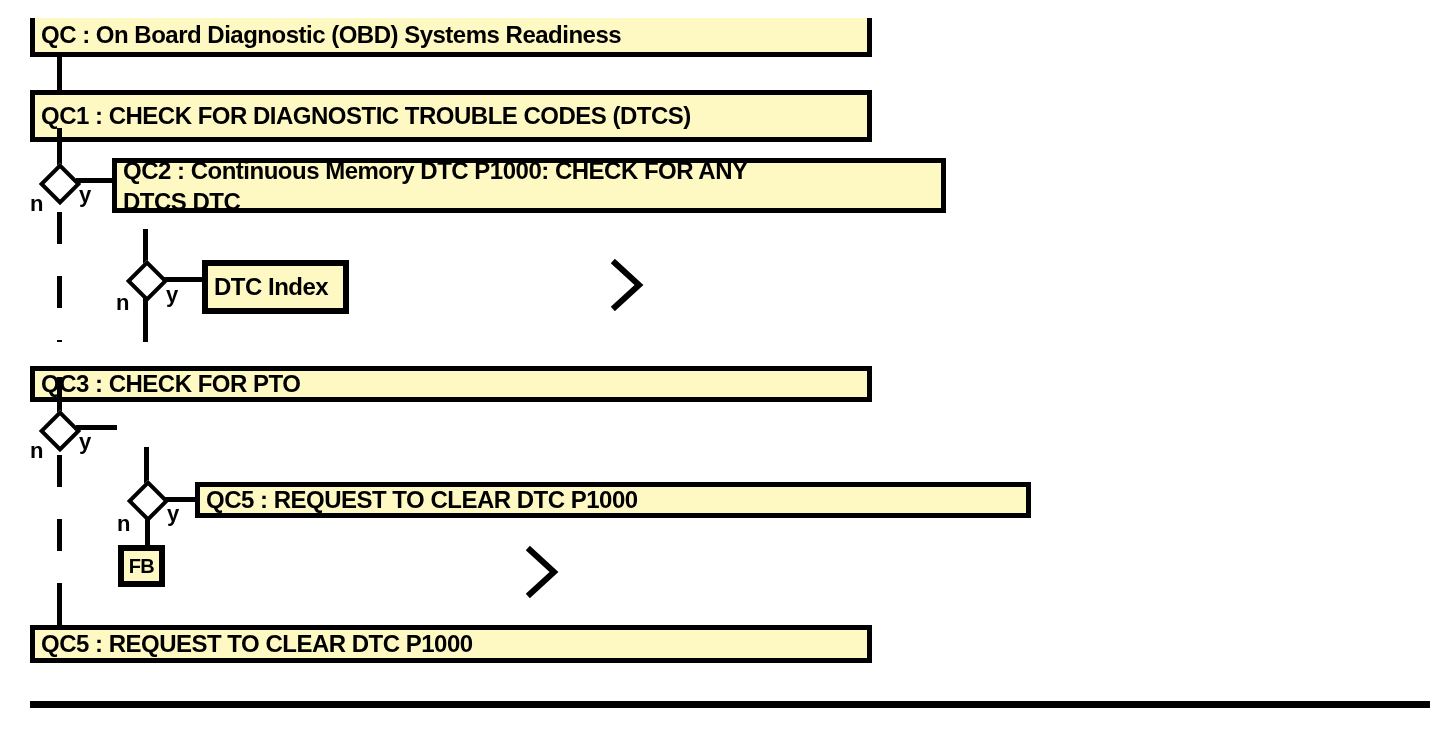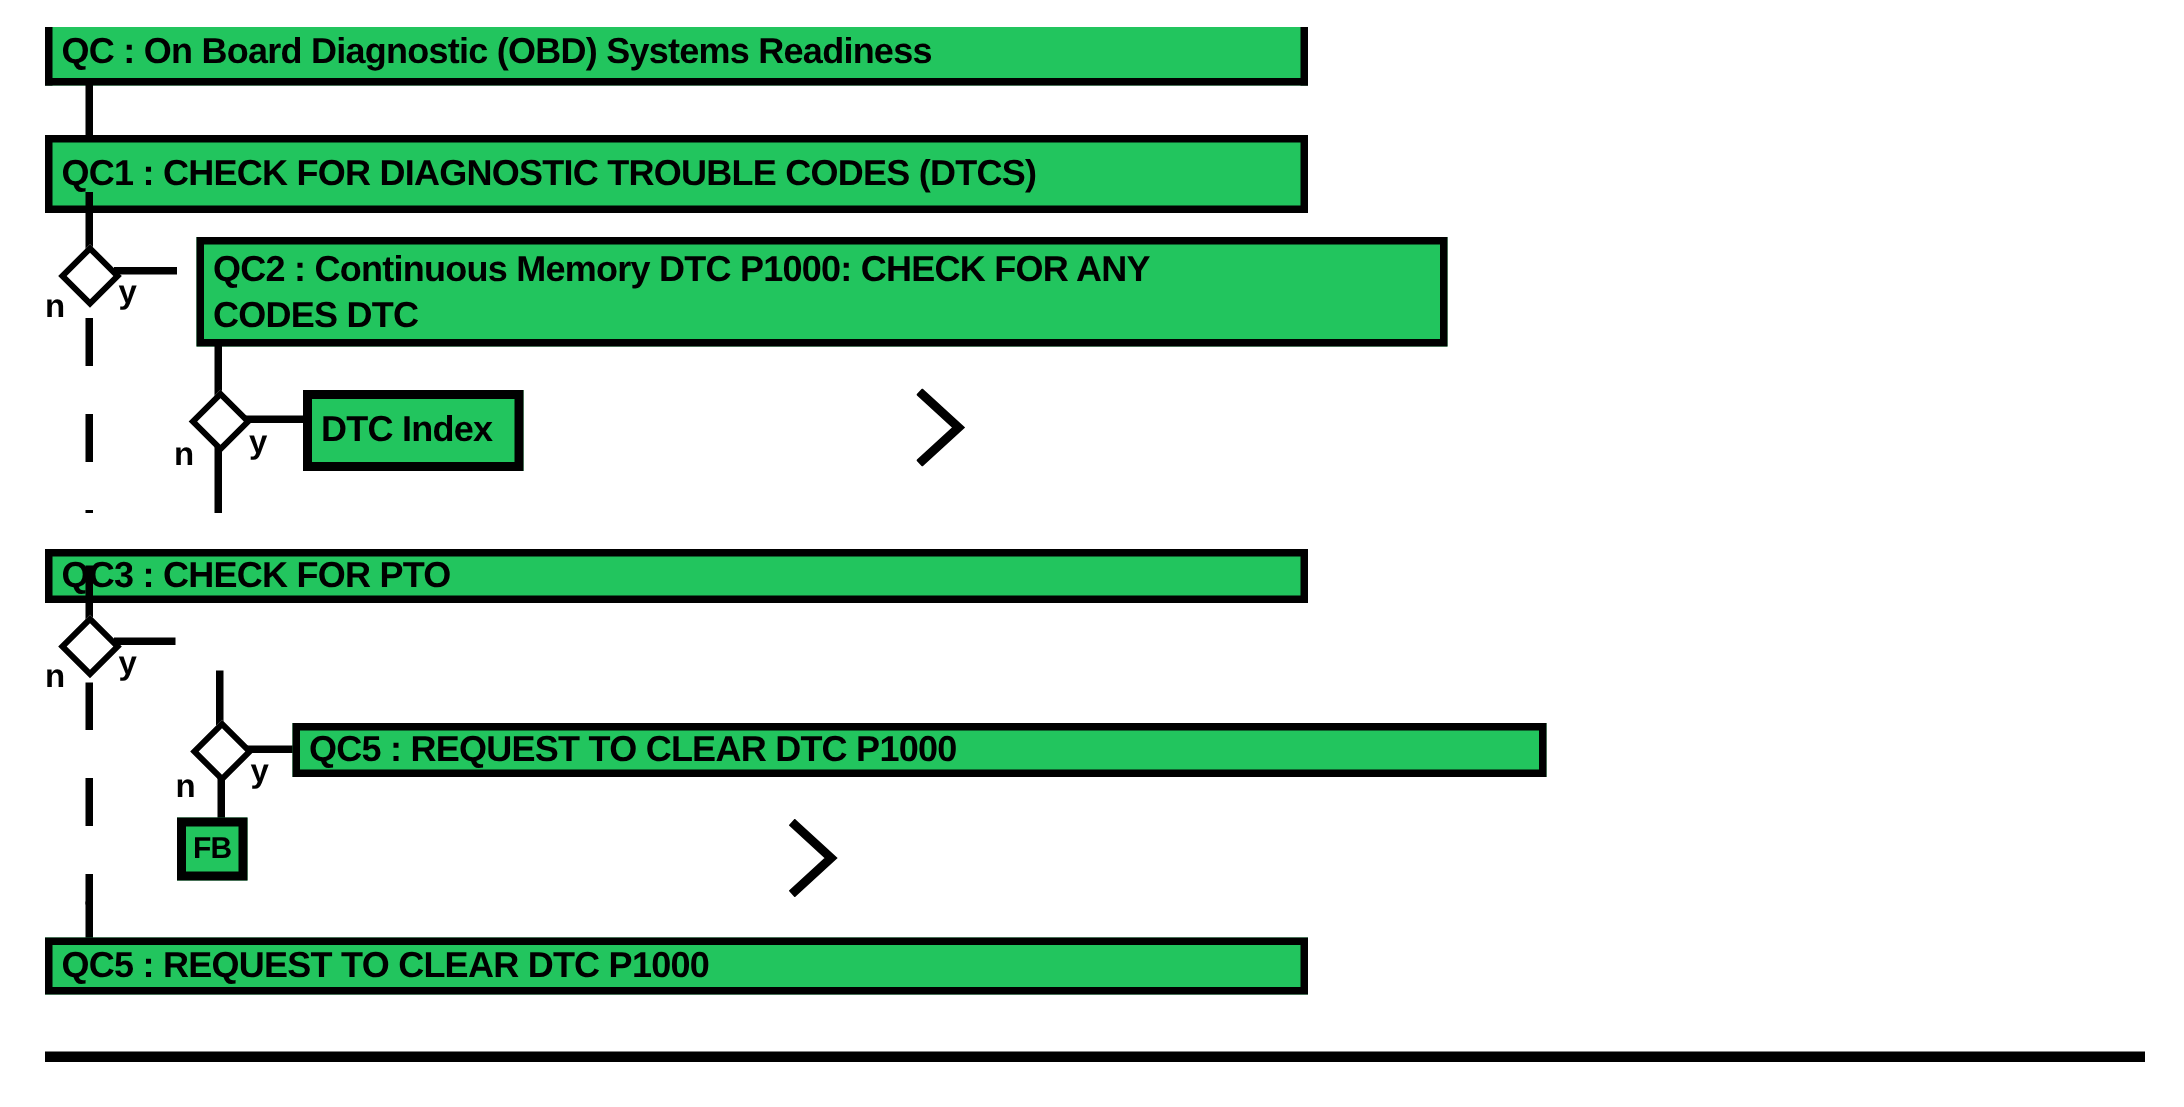--- a/index.html
+++ b/index.html
@@ -2,21 +2,21 @@
 <html><head>
 <meta charset="utf-8">
 <style>
   html,body { margin:0; padding:0; background:#ffffff; }
   .canvas {
     position:relative; width:1456px; height:738px; background:#ffffff;
     font-family:"Liberation Sans", sans-serif; font-weight:bold; color:#000;
     overflow:hidden;
   }
   .box {
-    position:absolute; box-sizing:border-box; border:5px solid #000; background:#22c55e;
+    position:absolute; box-sizing:border-box; border:5px solid #000; background:#fef9c3;
     display:flex; align-items:center; padding:0 4px 0 6px;
     font-size:24px; white-space:nowrap; letter-spacing:-0.5px;
   }
   .open-top { border-top:none; }
   .thick { border-width:6px; }
   .multi { flex-direction:column; align-items:flex-start; justify-content:center;
            line-height:31px; white-space:nowrap; }
   .fbbox { justify-content:center; padding:0 2px; font-size:20px; }
   .vline,.hline,.stub,.rule { position:absolute; background:#000; }
   .dashv {
@@ -45,23 +45,23 @@
     <span>QC1 : CHECK FOR DIAGNOSTIC TROUBLE CODES (DTCS)</span>
   </div>
 
   <div class="vline" style="left:57px;top:128px;width:5px;height:38px;"></div>
 
   <div class="diamond" style="left:45px;top:169px;"></div>
   <div class="lbl" style="left:30px;top:193px;">n</div>
   <div class="lbl" style="left:79px;top:184px;">y</div>
   <div class="hline" style="left:76px;top:178px;width:42px;height:5px;"></div>
 
-  <div class="box multi" style="left:131px;top:158px;width:834px;height:73px;">
+  <div class="box multi" style="left:112px;top:158px;width:834px;height:55px;">
     <span>QC2 : Continuous Memory DTC P1000: CHECK FOR ANY</span>
-    <span>CODES DTC</span>
+    <span>DTCS DTC</span>
   </div>
 
   <div class="dashv" style="left:57px;top:212px;height:130px;"></div>
 
   <div class="vline" style="left:143px;top:229px;width:5px;height:36px;"></div>
 
   <div class="diamond" style="left:132px;top:266px;"></div>
   <div class="lbl" style="left:116px;top:292px;">n</div>
   <div class="lbl" style="left:166px;top:284px;">y</div>
   <div class="hline" style="left:163px;top:277px;width:40px;height:5px;"></div>

